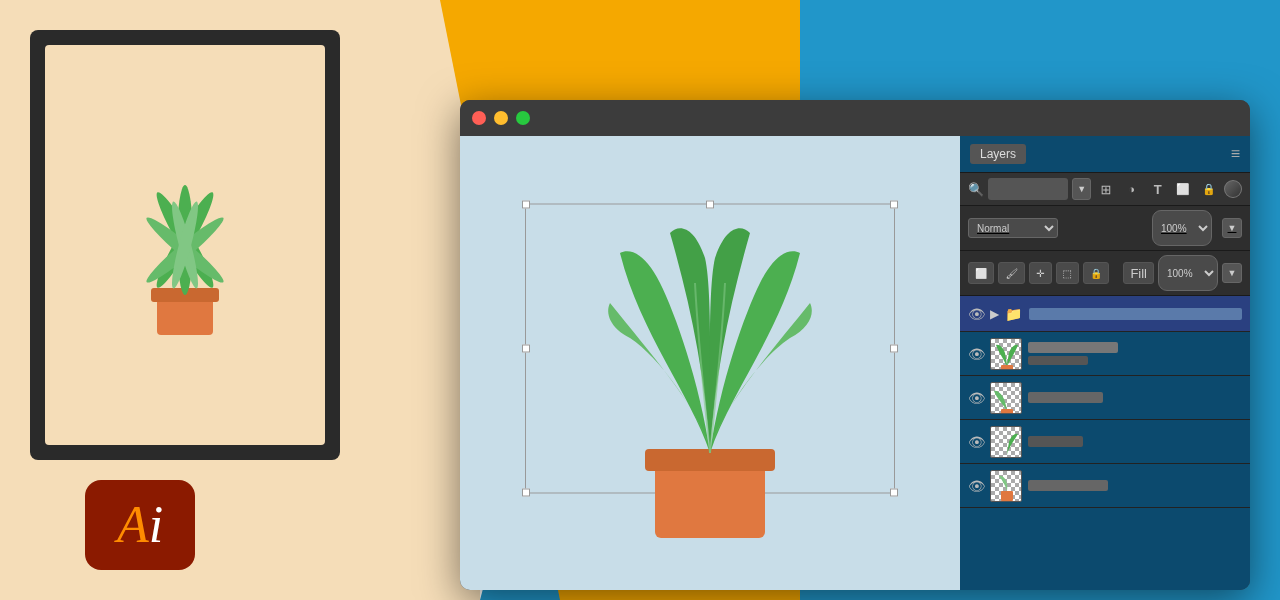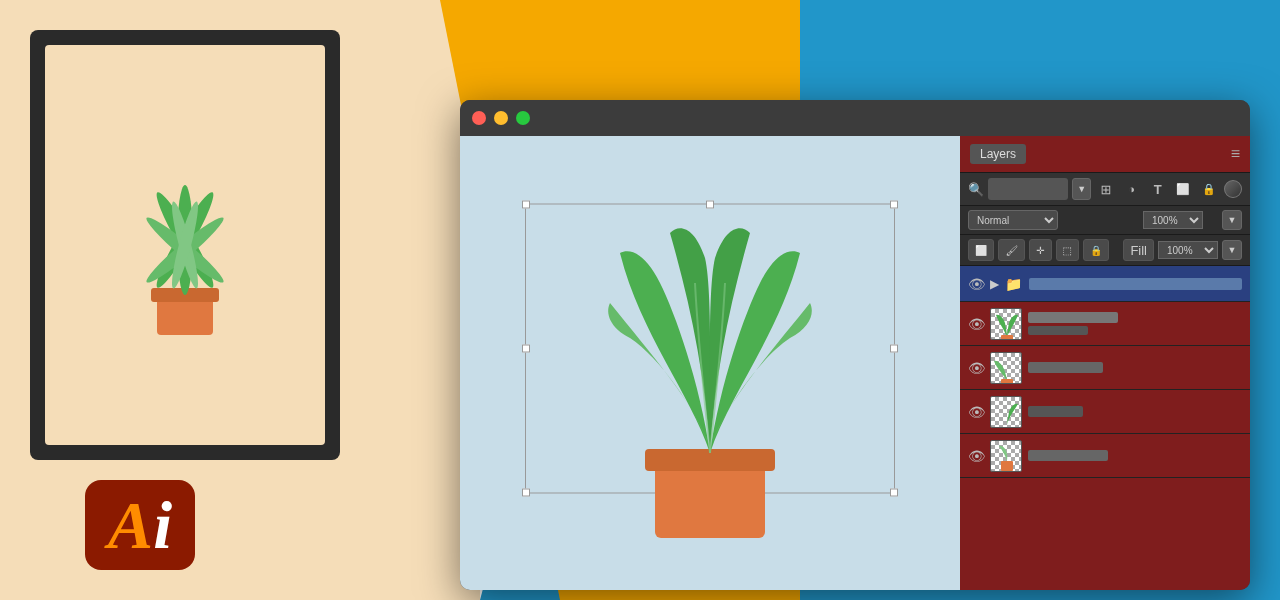--- a/index.html
+++ b/index.html
@@ -34,21 +34,21 @@
       display: flex; align-items: center; justify-content: center;
     }
 
     
     .ai-badge {
       position: absolute; left: 85px; bottom: 30px; width: 110px; height: 90px;
       background: #8b1a00; border-radius: 16px;
       display: flex; align-items: center; justify-content: center;
     }
     .ai-badge-text {
-      color: #ff6a00; font-size: 68px; font-weight: 700; font-style: italic;
+      color: #ff6a00; font-size: 52px; font-weight: 400; font-style: italic;
       font-family: 'Times New Roman', serif; line-height: 1;
     }
     .ai-badge-letter-i { color: #fff; }
 
     
     .ps-badge {
       position: absolute; right: 240px; top: 20px; width: 90px; height: 90px;
       background: #1a3a6b; border-radius: 14px;
       display: flex; align-items: center; justify-content: center;
     }
@@ -96,21 +96,21 @@
     .sel-tc { top: -4px; left: 50%; transform: translateX(-50%); }
     .sel-tr { top: -4px; right: -4px; }
     .sel-ml { top: 50%; transform: translateY(-50%); left: -4px; }
     .sel-mr { top: 50%; transform: translateY(-50%); right: -4px; }
     .sel-bl { bottom: -4px; left: -4px; }
     .sel-bc { bottom: -4px; left: 50%; transform: translateX(-50%); }
     .sel-br { bottom: -4px; right: -4px; }
 
     
     .ps-panels {
-      width: 290px; background: #7f1d1d; display: flex; flex-direction: column;
+      width: 290px; background: #0c4a6e; display: flex; flex-direction: column;
     }
 
     
     .panel-header {
       display: flex; align-items: center; justify-content: space-between;
       padding: 8px 10px; border-bottom: 1px solid #1a1a1a;
     }
     .panel-tab {
       background: #555; color: #ddd; font-size: 12px;
       padding: 3px 10px; border-radius: 3px;
@@ -130,30 +130,30 @@
       width: 22px; height: 22px; display: flex; align-items: center; justify-content: center;
       color: #bbb; font-size: 13px; cursor: pointer;
     }
     .toolbar-icon-circle {
       width: 18px; height: 18px; border-radius: 50%;
       background: linear-gradient(135deg, #666, #333); border: 1px solid #777;
     }
 
     
     .panel-toolbar2 {
-      display: flex; align-items: center; padding: 4px 8px; gap: 19px;
-      background: #2e2e2e; border-bottom: 1px solid #1a1a1a;
+      display: flex; align-items: center; padding: 4px 8px; gap: 10px;
+      background: #2e2e2e; border-bottom: 1px solid #1a1a1a; text-decoration: underline;
     }
     .tb2-select {
       background: #4a4a4a; border: 1px solid #666; border-radius: 3px;
       color: #ccc; font-size: 10px; height: 20px; padding: 0 4px; width: 90px;
     }
     .tb2-select2 {
-      background: #4a4a4a; border: 1px solid #666; border-radius: 0;
-      color: #ccc; font-size: 10px; height: 18px; padding: 0 4px; width: 60px;
+      background: #4a4a4a; border: 1px solid #666; border-radius: 9px;
+      color: #ccc; font-size: 10px; height: 36px; padding: 0 4px; width: 60px;
     }
 
     
     .panel-toolbar3 {
       display: flex; align-items: center; padding: 4px 8px; gap: 4px;
       background: #2e2e2e; border-bottom: 1px solid #1a1a1a;
     }
     .tb3-btn {
       background: #4a4a4a; border: 1px solid #555; border-radius: 3px;
       color: #ccc; font-size: 13px; height: 22px; padding: 0 6px; cursor: pointer;

